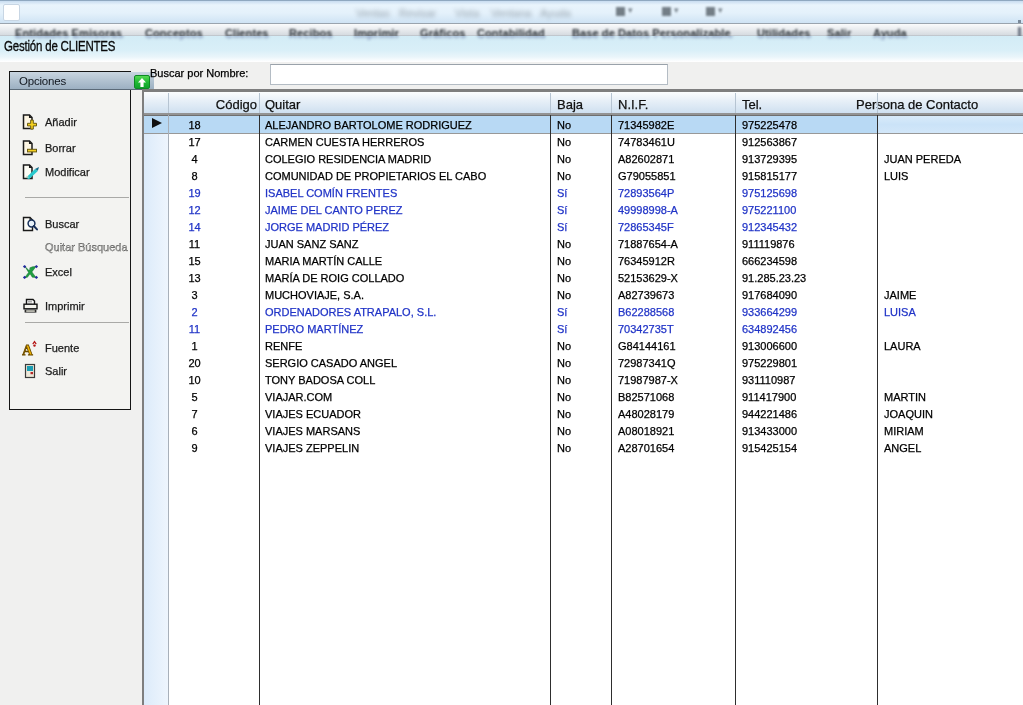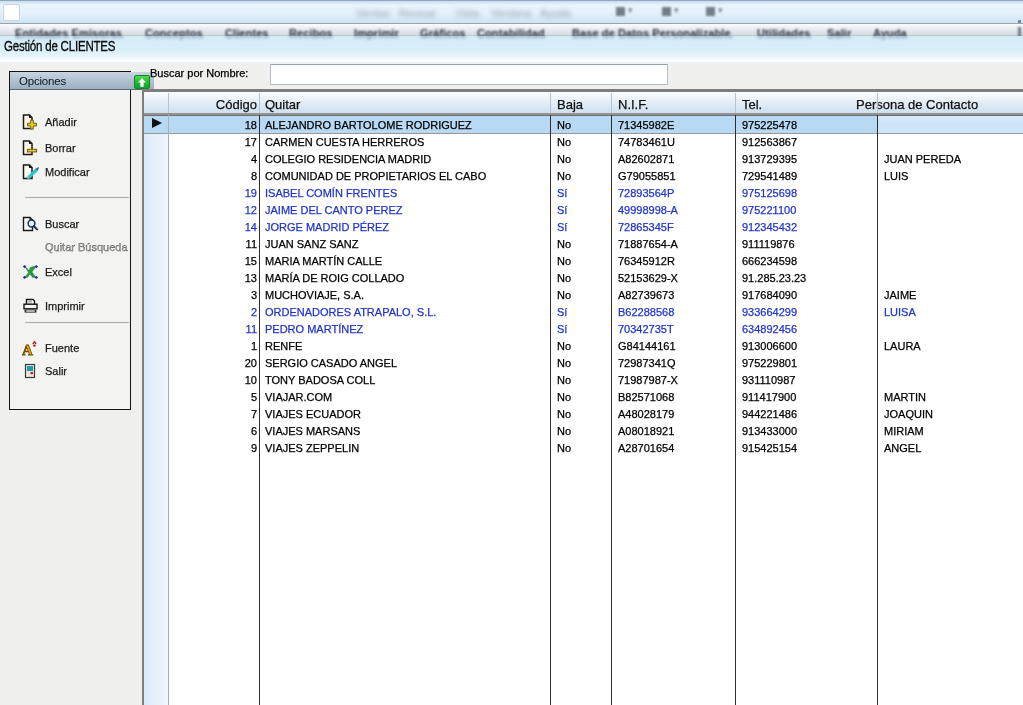--- a/index.html
+++ b/index.html
@@ -45,21 +45,21 @@
 .hsep{position:absolute;top:1px;width:1px;height:20px;background:#b6c4d2}
 #selstrip{position:absolute;left:0;top:23px;width:24px;height:590px;background:linear-gradient(90deg,#dcebfa 0%,#eef5fd 100%)}
 #selbord{position:absolute;left:24px;top:23px;width:1px;height:590px;background:#a8b0ba;z-index:3}
 .vline{position:absolute;top:23px;width:1px;height:590px;background:#2e2e2e;z-index:3}
 .selrow{position:absolute;left:0;width:879px;height:19px;background:#b8d9f4;border-top:1px solid #6f6f6f;border-bottom:1px solid #989898}
 .selrow em{position:absolute;left:734px;top:0;width:145px;height:17px;background:linear-gradient(180deg,#d8ebfa 0%,#cbe3f8 50%,#d2e7f9 100%)}
 .tri{position:absolute;left:8px;top:26px;width:0;height:0;border-left:10px solid #101010;border-top:5.5px solid transparent;border-bottom:5.5px solid transparent;z-index:4}
 .row{position:absolute;left:0;width:879px;height:17px;font-size:11px;color:#000;-webkit-text-stroke:.25px currentColor}
 .row.blue{color:#2134c7}
 .row span{position:absolute;top:3px;white-space:nowrap}
-.c-cod{left:12px;width:101px;text-align:right}
+.c-cod{left:0px;width:101px;text-align:center}
 .c-nom{left:121px}
 .c-baja{left:413px}
 .c-nif{left:474px}
 .c-tel{left:598px}
 .c-per{left:740px}
 </style></head>
 <body>
 <div id="app">
  <div id="titlebar">
   <div id="winicon"></div>
@@ -243,21 +243,21 @@
           <span class="c-baja">No</span>
           <span class="c-nif">A82602871</span>
           <span class="c-tel">913729395</span>
           <span class="c-per">JUAN PEREDA</span>
         </div>
 <div class="row" style="top:75px">
           <span class="c-cod">8</span>
           <span class="c-nom">COMUNIDAD DE PROPIETARIOS EL CABO</span>
           <span class="c-baja">No</span>
           <span class="c-nif">G79055851</span>
-          <span class="c-tel">729541489</span>
+          <span class="c-tel">915815177</span>
           <span class="c-per">LUIS</span>
         </div>
 <div class="row blue" style="top:92px">
           <span class="c-cod">19</span>
           <span class="c-nom">ISABEL COMÍN FRENTES</span>
           <span class="c-baja">Sí</span>
           <span class="c-nif">72893564P</span>
           <span class="c-tel">975125698</span>
           <span class="c-per"></span>
         </div>

